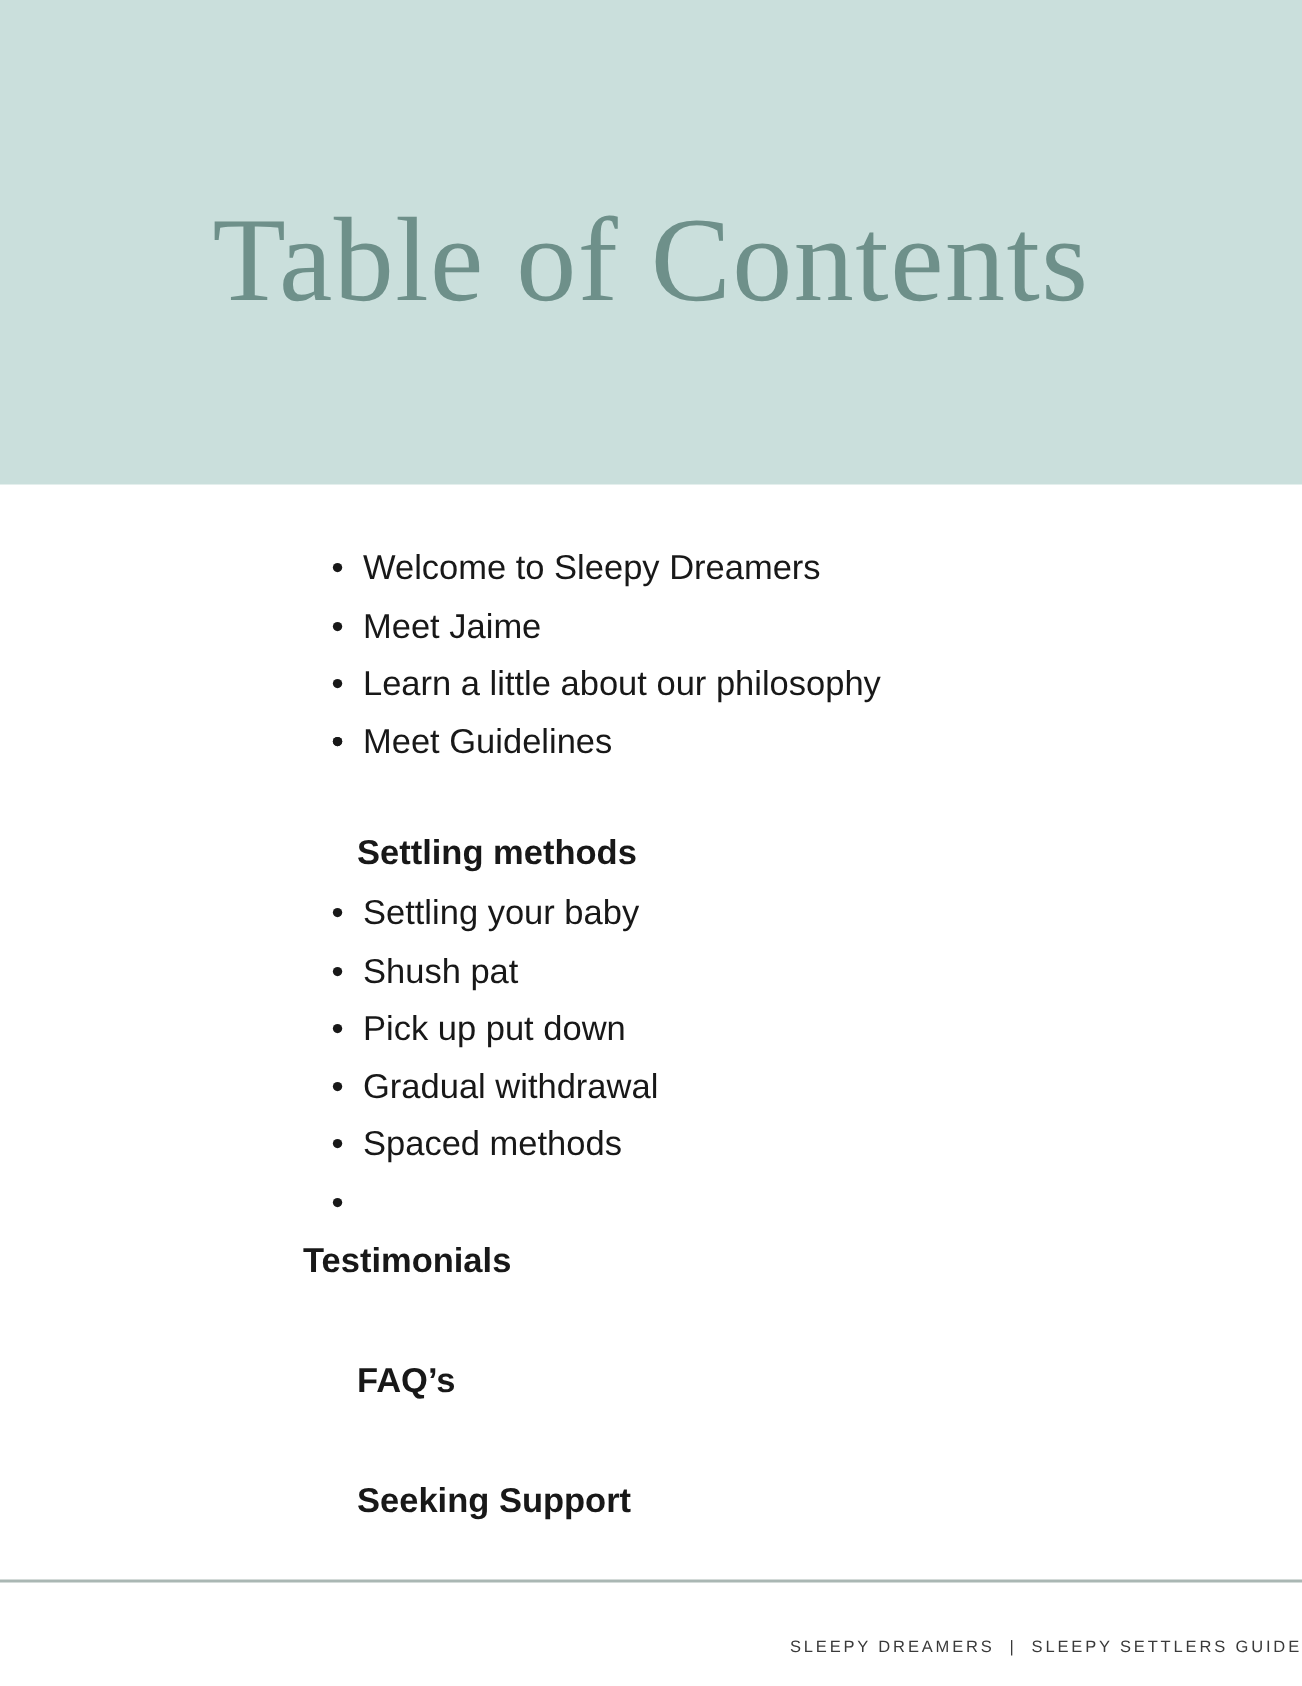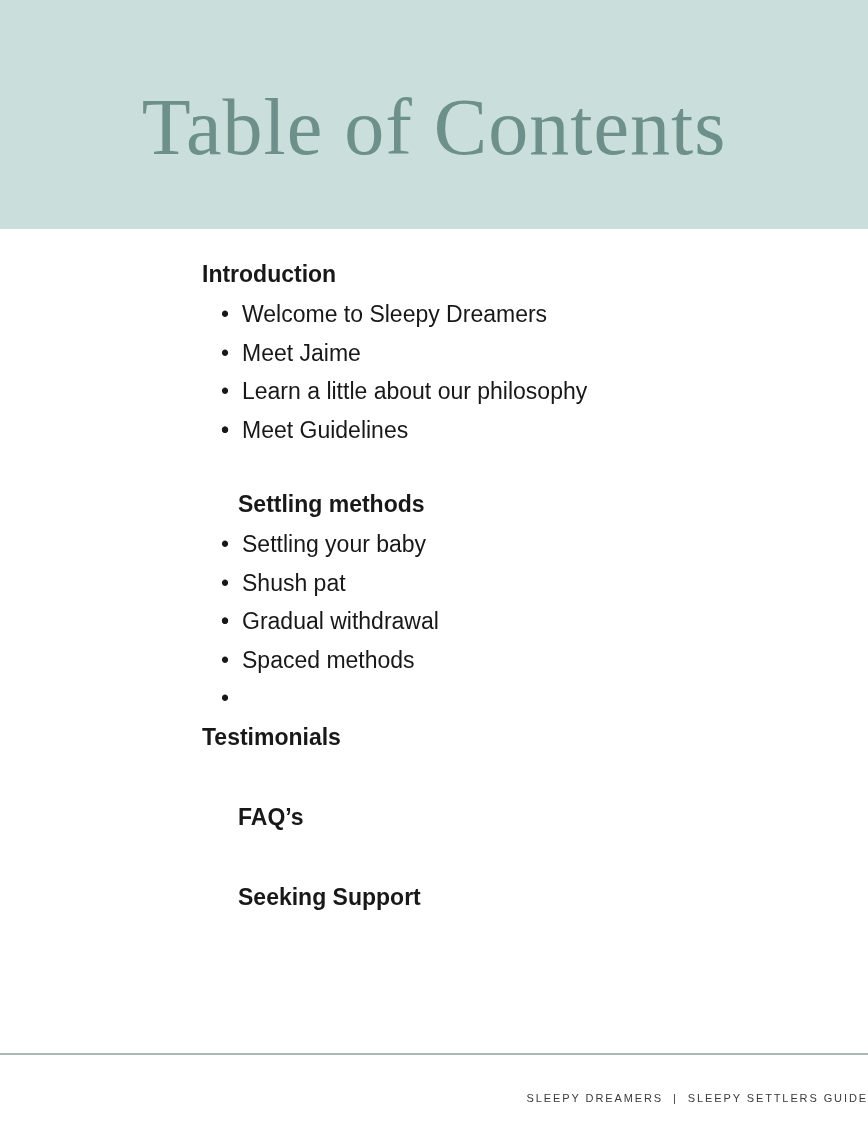--- a/index.html
+++ b/index.html
@@ -16,21 +16,21 @@
     position: relative;
     width: 868px;
     height: 1124px;
     background: var(--page-bg);
     font-family: "Liberation Sans", sans-serif;
     color: var(--body-text);
     overflow: hidden;
   }
   .header {
     width: 100%;
-    height: 229px;
+    height: 323px;
     background: var(--header-bg);
     display: flex;
     align-items: center;
     justify-content: center;
   }
   .title {
     font-family: "Liberation Serif", serif;
     font-weight: 400;
     font-size: 80px;
     letter-spacing: 1px;
@@ -93,36 +93,35 @@
 
 <div class="page">
 
   <header class="header">
     <h1 class="title">Table of Contents</h1>
   </header>
 
   <main class="content">
 
     <section class="section">
-      <h2 class="section-heading">Introduction</h2>
       <div class="toc-list">
         <div class="toc-item"><span class="bullet">•</span><span>Welcome to Sleepy Dreamers</span></div>
         <div class="toc-item"><span class="bullet">•</span><span>Meet Jaime</span></div>
         <div class="toc-item"><span class="bullet">•</span><span>Learn a little about our philosophy</span></div>
         <div class="toc-item"><span class="bullet">•</span></div>
         <div class="toc-item"><span class="bullet">•</span><span>Meet Guidelines</span></div>
       </div>
     </section>
 
     <section class="section">
       <h2 class="section-heading">Settling methods</h2>
       <div class="toc-list">
         <div class="toc-item"><span class="bullet">•</span><span>Settling your baby</span></div>
         <div class="toc-item"><span class="bullet">•</span><span>Shush pat</span></div>
-        <div class="toc-item"><span class="bullet">•</span></div>
+        <div class="toc-item"><span class="bullet">•</span><span>Pick up put down</span></div>
         <div class="toc-item"><span class="bullet">•</span><span>Gradual withdrawal</span></div>
         <div class="toc-item"><span class="bullet">•</span><span>Spaced methods</span></div>
         <div class="toc-item"><span class="bullet">•</span></div>
       </div>
     </section>
 
     <div class="plain-group">
       <section class="section">
         <h2 class="section-heading">Testimonials</h2>
       </section>

